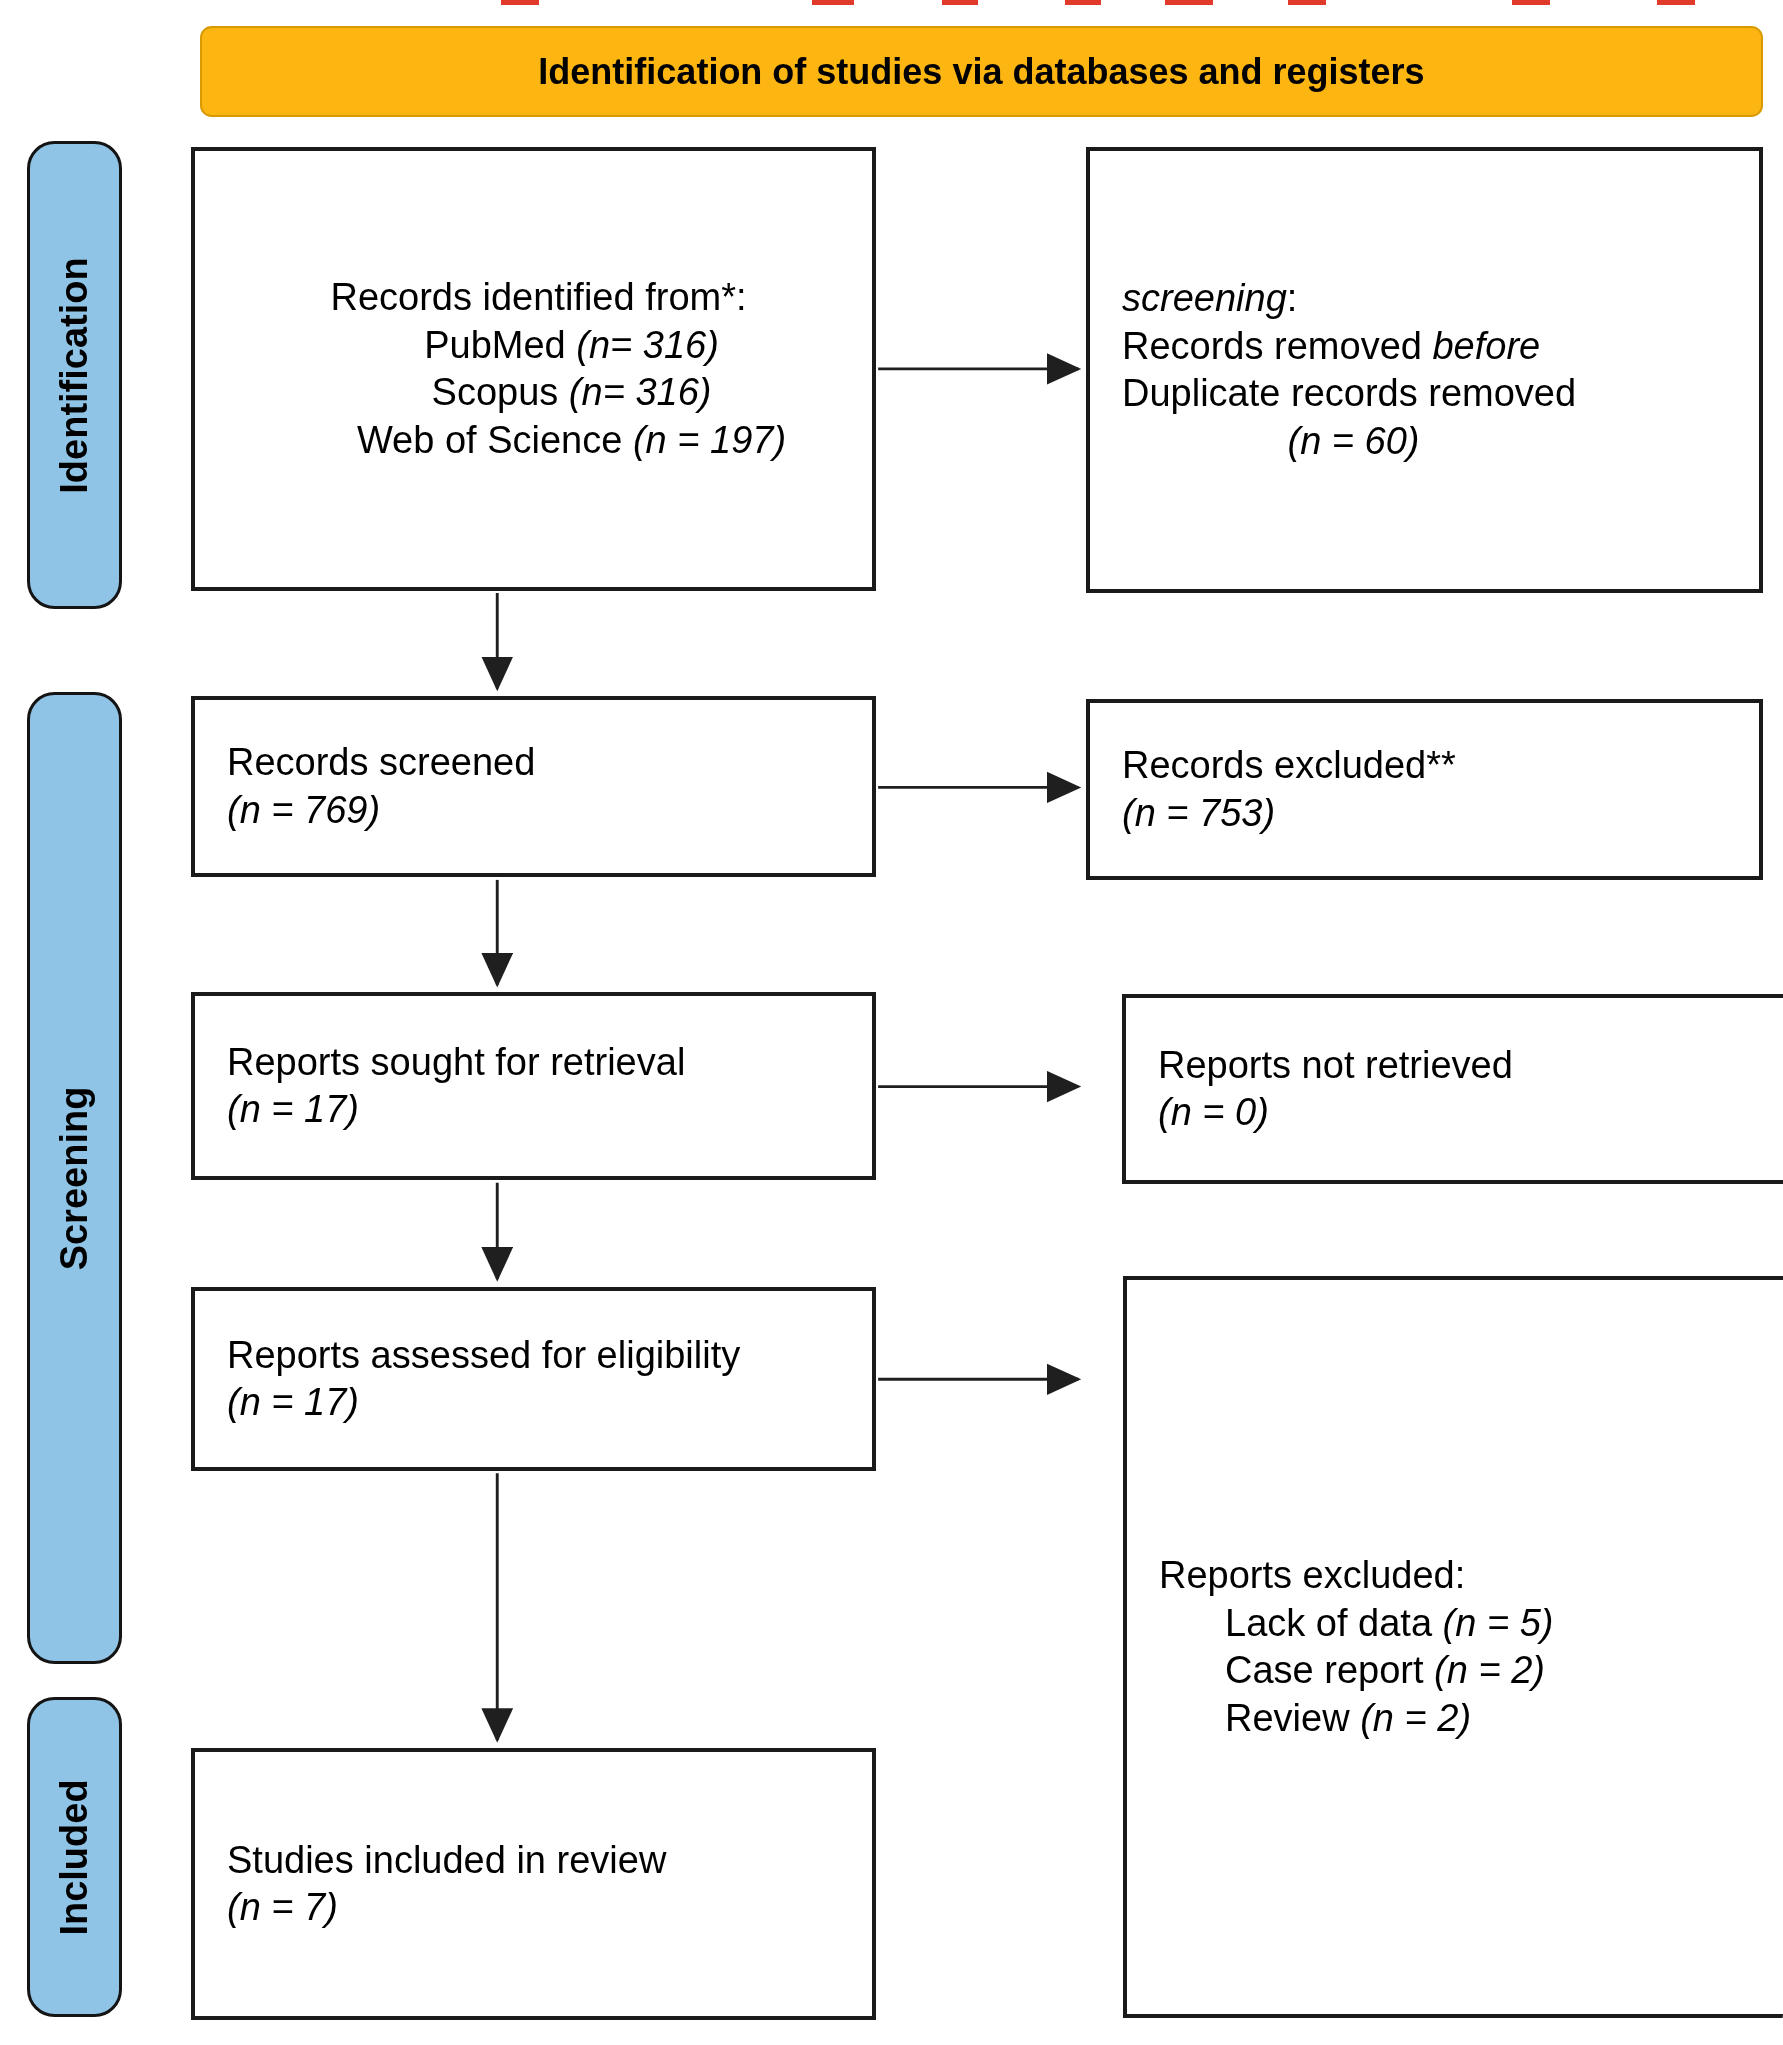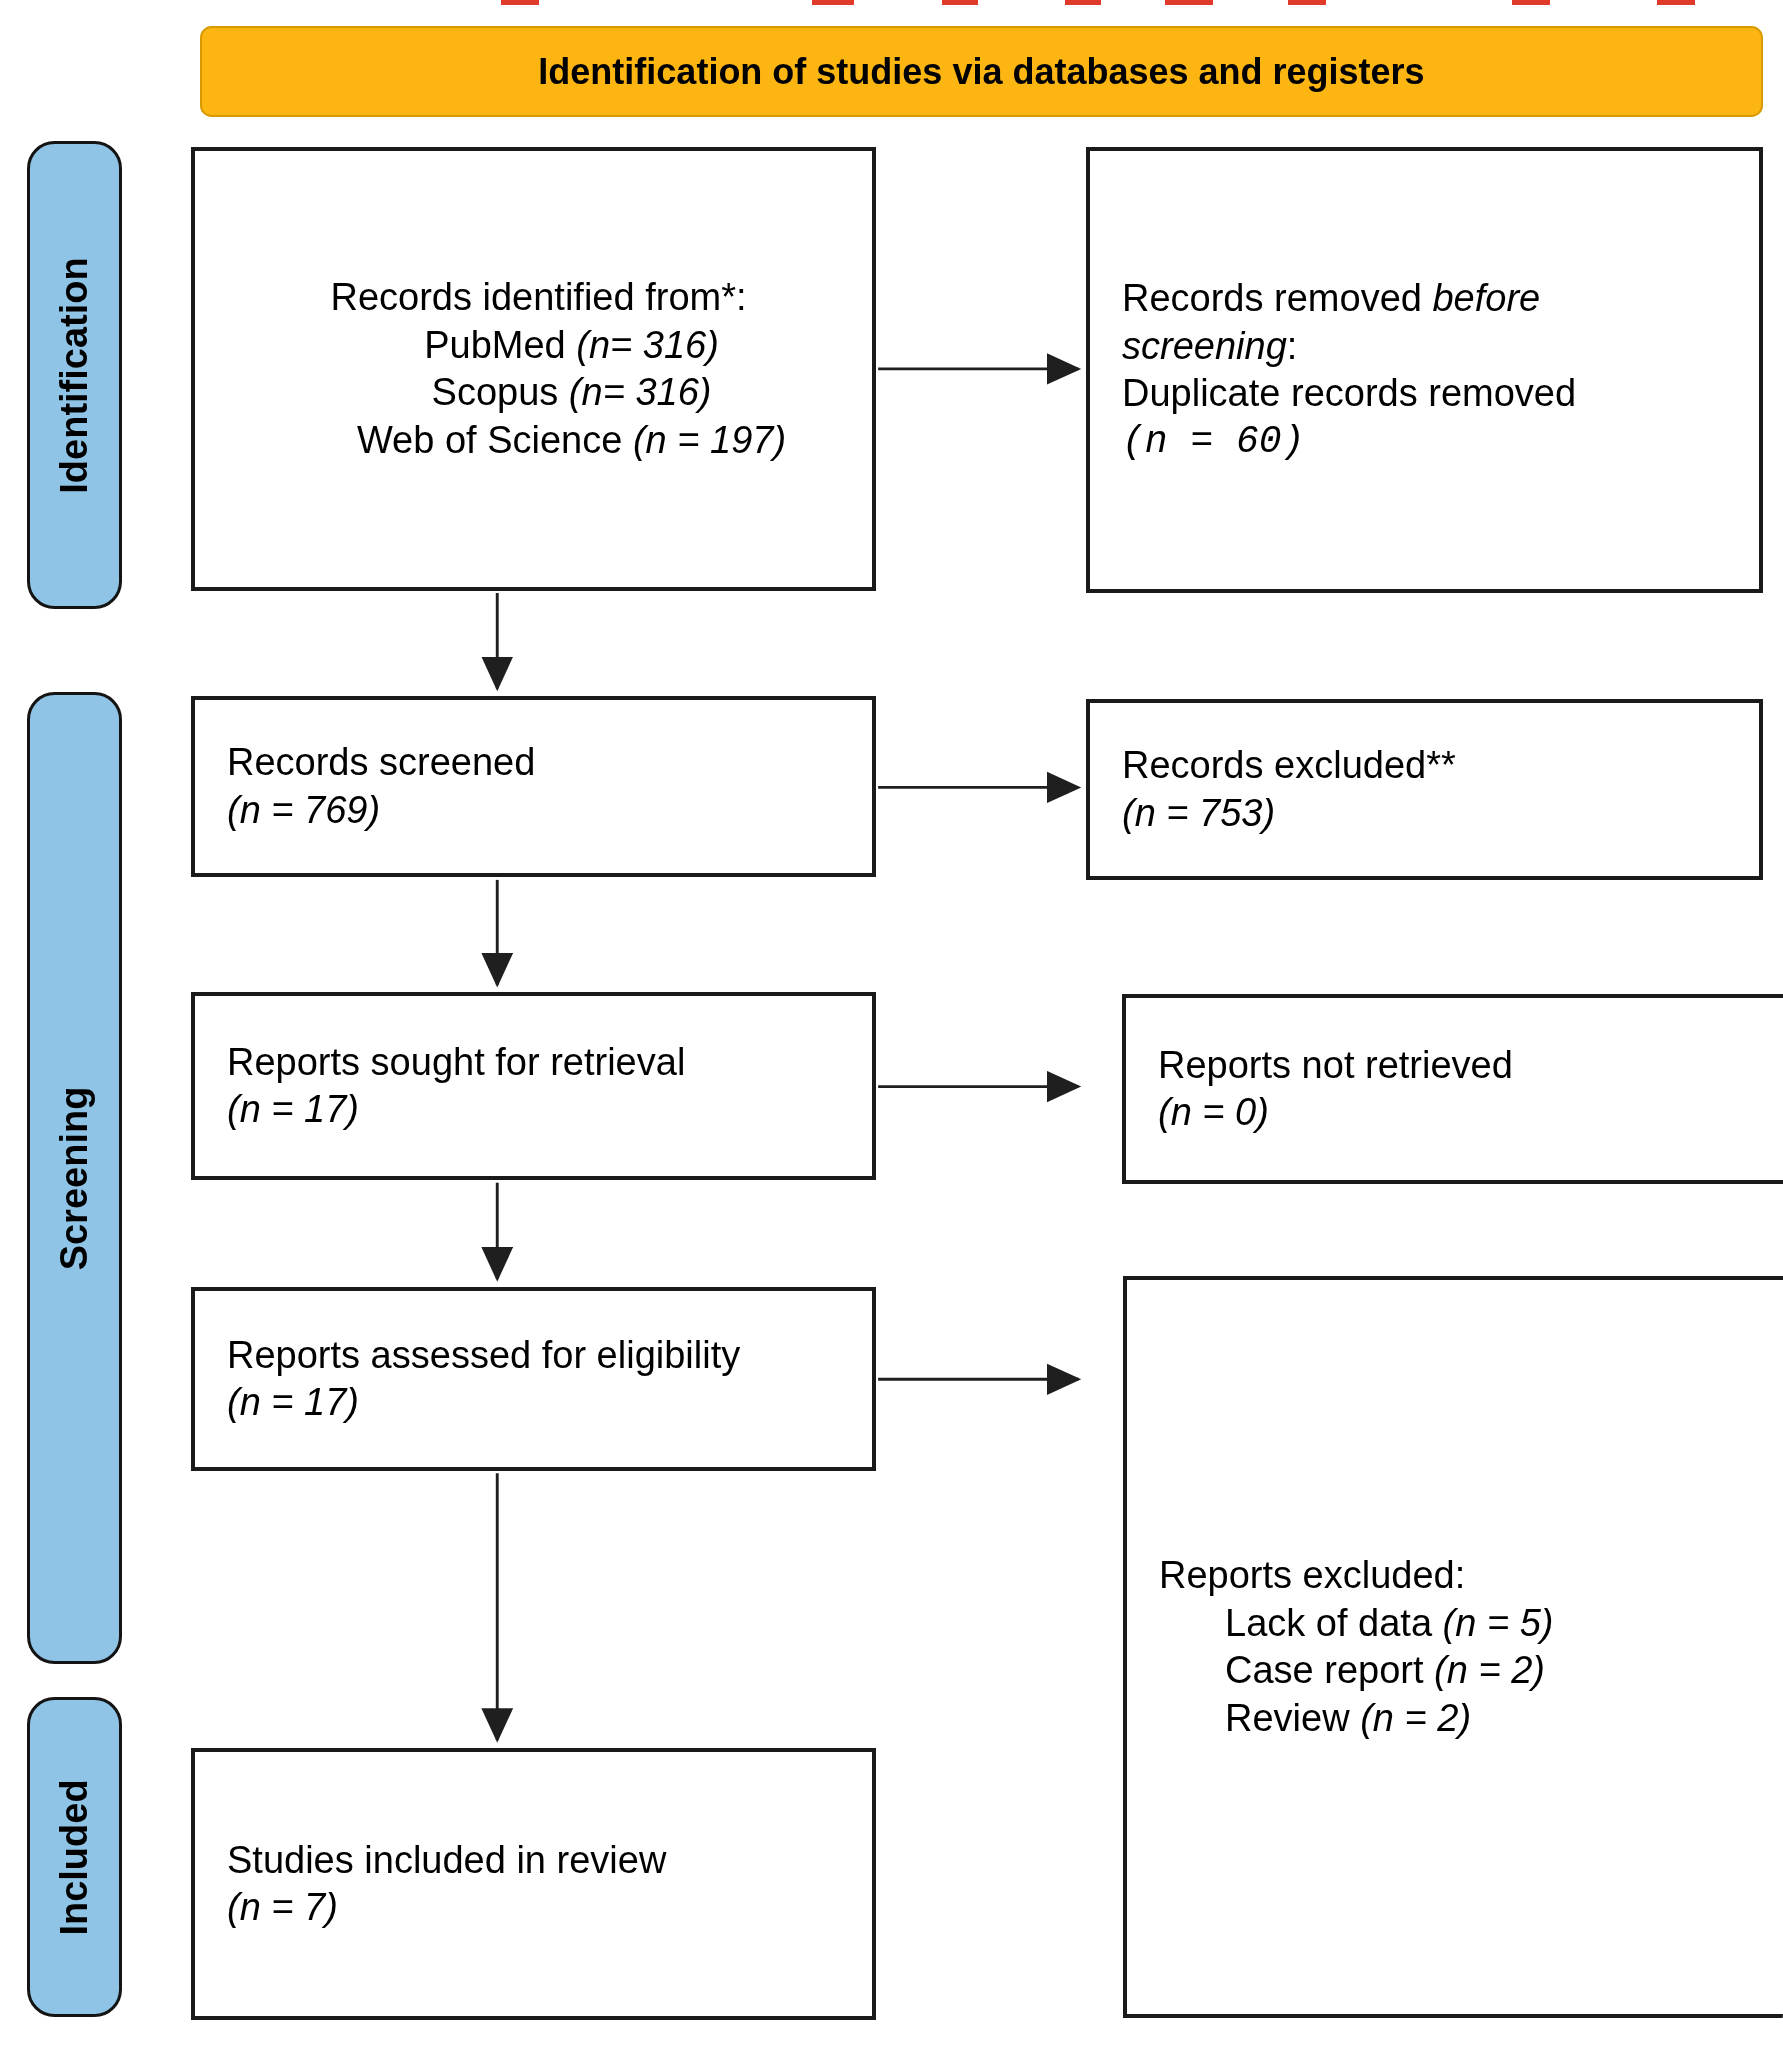--- a/index.html
+++ b/index.html
@@ -35,21 +35,21 @@
   
   .box {
     position:absolute; background:#ffffff; border:4.3px solid #1a1a1a;
     box-sizing:border-box; display:flex; flex-direction:column;
     justify-content:center; font-size:38px; line-height:1.25;
     padding:14.5px 22px 14.5px 32px;
   }
   .col-left  { left:191px;  width:685px; }
   .col-right { left:1086px; width:677px; }
   .indent { padding-left:66px; }
-  .count-centered { width:463px; text-align:left;font-family:Liberation Mono, monospace; }
+  .count-centered { width:463px; text-align:center; }
   em { font-style:italic; }
 
   
   #arrows { position:absolute; left:0; top:0; width:1783px; height:2046px; pointer-events:none; }
   #arrows line { stroke:#1f1f1f; stroke-width:4; }
 </style>
 </head>
 <body>
 
 <div id="page">
@@ -105,24 +105,24 @@
     <div><em>(n = 17)</em></div>
   </div>
 
   <div class="box col-left" style="top:1748px;height:272px;">
     <div>Studies included in review</div>
     <div><em>(n = 7)</em></div>
   </div>
 
   <div class="box col-right" style="top:147px;height:446px;">
     <div>
-      <span>Records removed </span><em>before</em>
+      <em>screening</em><span>:</span>
     </div>
     <div>
-      <em>screening</em><span>:</span>
+      <span>Records removed </span><em>before</em>
     </div>
     <div>Duplicate records removed</div>
     <div class="count-centered">
       <em>(n = 60)</em>
     </div>
   </div>
 
   <div class="box col-right" style="top:699px;height:181px;">
     <div>Records excluded**</div>
     <div><em>(n = 753)</em></div>

